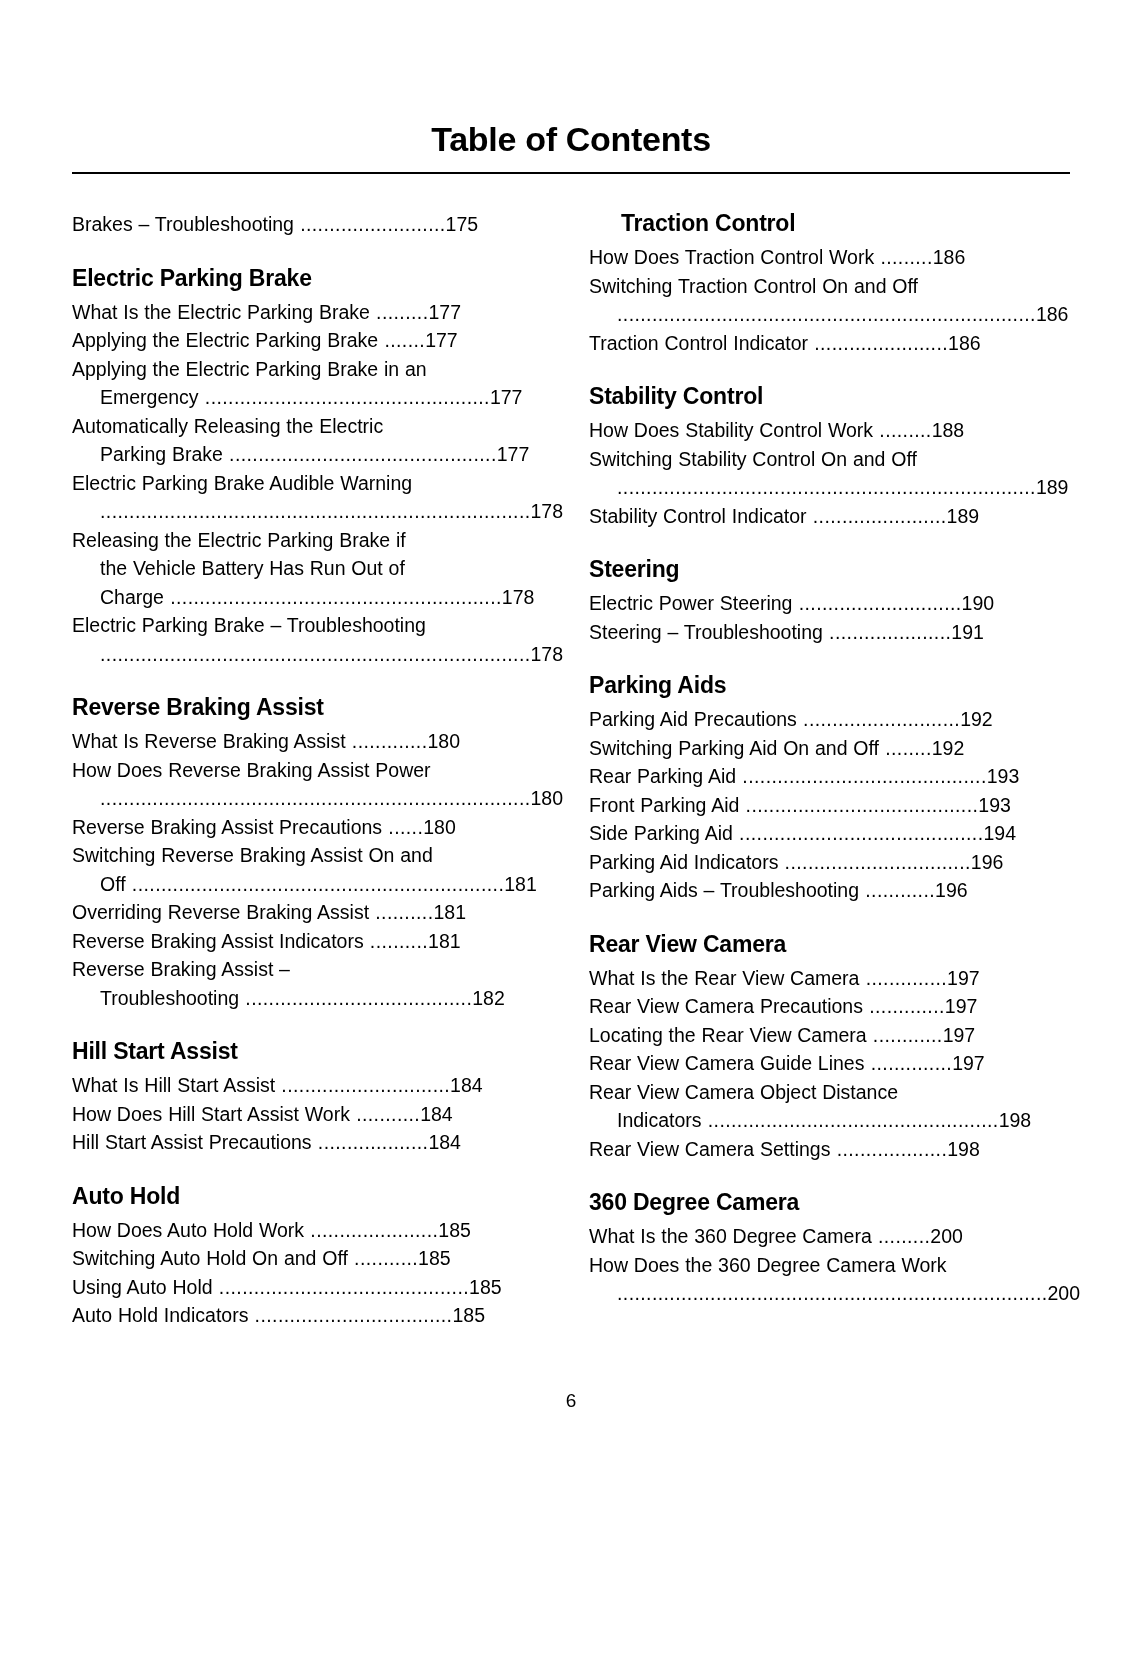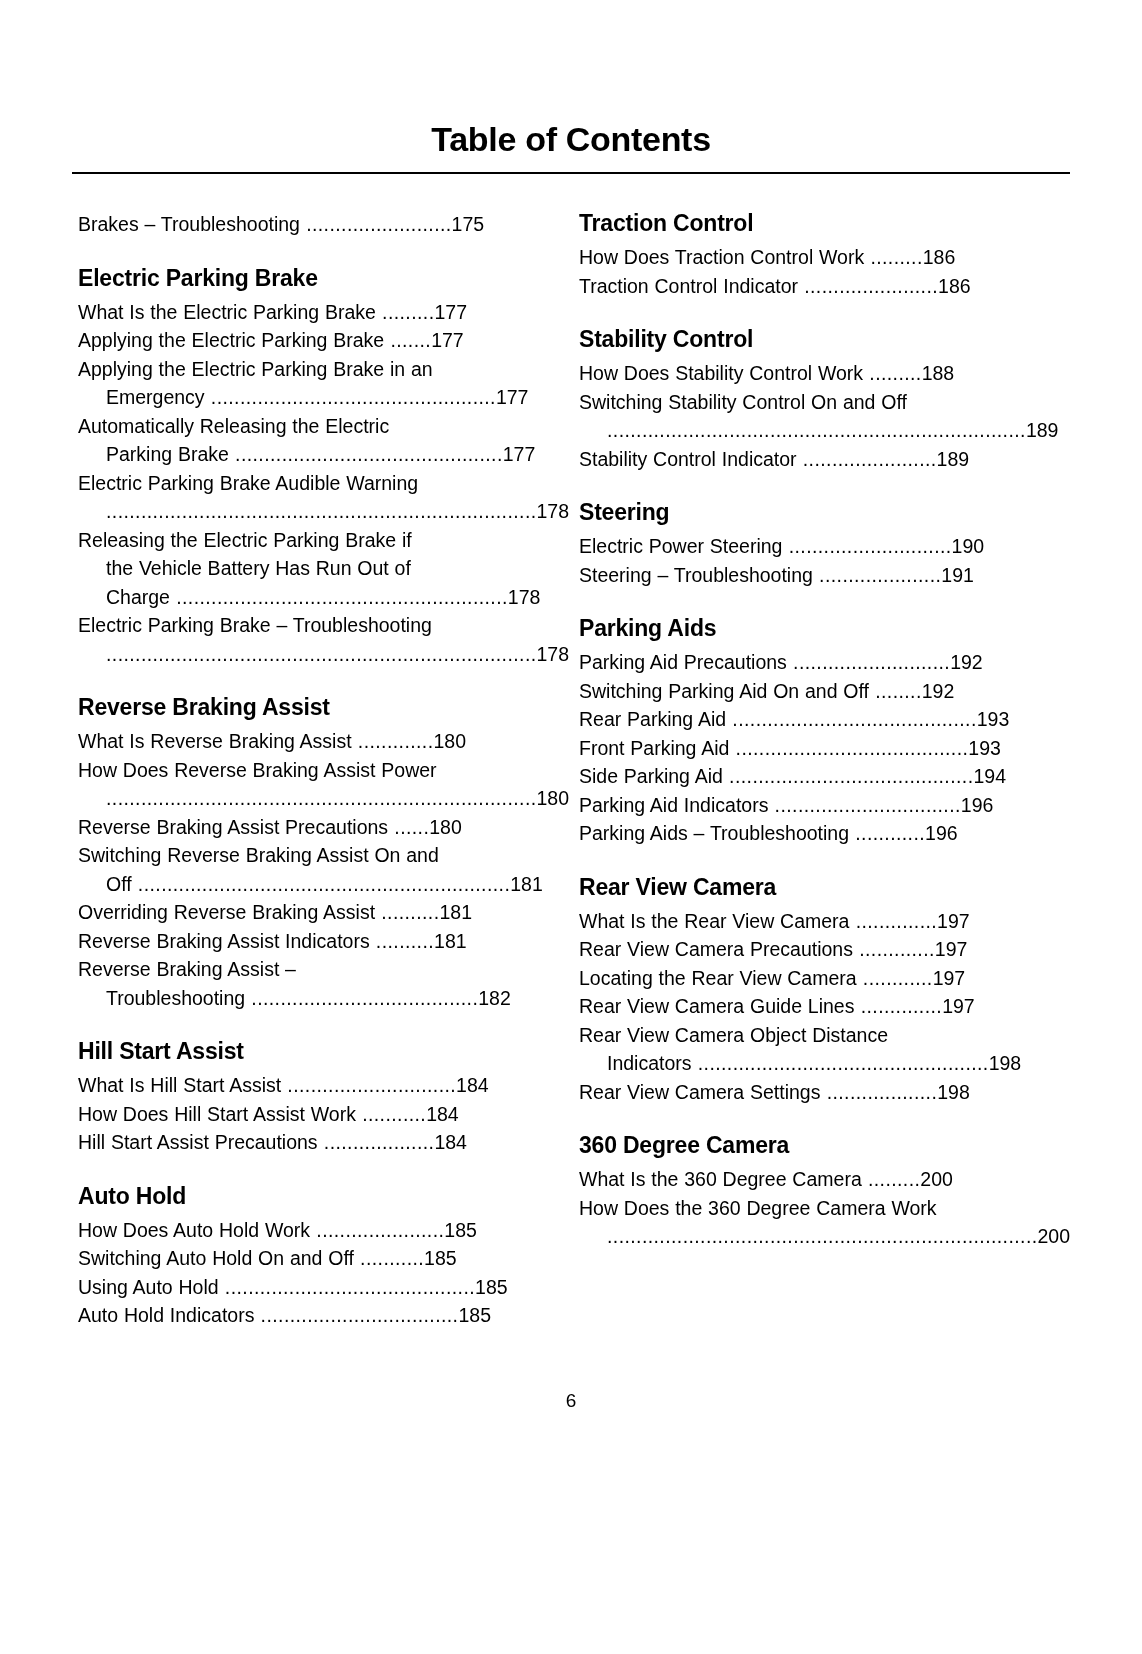--- a/index.html
+++ b/index.html
@@ -35,37 +35,38 @@
   .rule {
     position: absolute;
     left: 72px;
     top: 172px;
     width: 998px;
     height: 2px;
     background: #000000;
   }
   .columns {
     position: absolute;
-    left: 78px;
+    left: 72px;
     top: 210px;
     width: 990px;
     display: flex;
-    gap: 28px;
+    gap: 44px;
   }
   .col {
     width: 473px;
   }
   .sec-head {
     font-size: 23px;
     font-weight: bold;
     letter-spacing: -0.2px;
     margin: 26px 0 6px 0;
   }
   .col > .sec-head:first-child {
     margin-top: 0;
+    margin-left: 32px;
   }
   .entry {
     font-size: 19.5px;
     line-height: 28.5px;
     margin: 0 0 0 0;
     position: relative;
     word-spacing: 0.4px;
   }
   .entry .leader {
     letter-spacing: 0.4px;
@@ -116,20 +117,21 @@
         <div class="entry"><span>Hill Start Assist Precautions</span><span class="leader"> ...................</span><span>184</span></div>
         <div class="sec-head">Auto Hold</div>
         <div class="entry"><span>How Does Auto Hold Work</span><span class="leader"> ......................</span><span>185</span></div>
         <div class="entry"><span>Switching Auto Hold On and Off</span><span class="leader"> ...........</span><span>185</span></div>
         <div class="entry"><span>Using Auto Hold</span><span class="leader"> ...........................................</span><span>185</span></div>
         <div class="entry"><span>Auto Hold Indicators</span><span class="leader"> ..................................</span><span>185</span></div>
       </div>
     <div class="col" id="col-1">
         <div class="sec-head">Traction Control</div>
         <div class="entry"><span>How Does Traction Control Work</span><span class="leader"> .........</span><span>186</span></div>
+        <div class="entry"><span>Switching Traction Control On and Off</span><span class="wrap"><span></span><span class="leader"> ........................................................................</span><span>186</span></span></div>
         <div class="entry"><span>Traction Control Indicator</span><span class="leader"> .......................</span><span>186</span></div>
         <div class="sec-head">Stability Control</div>
         <div class="entry"><span>How Does Stability Control Work</span><span class="leader"> .........</span><span>188</span></div>
         <div class="entry"><span>Switching Stability Control On and Off</span><span class="wrap"><span></span><span class="leader"> ........................................................................</span><span>189</span></span></div>
         <div class="entry"><span>Stability Control Indicator</span><span class="leader"> .......................</span><span>189</span></div>
         <div class="sec-head">Steering</div>
         <div class="entry"><span>Electric Power Steering</span><span class="leader"> ............................</span><span>190</span></div>
         <div class="entry"><span>Steering – Troubleshooting</span><span class="leader"> .....................</span><span>191</span></div>
         <div class="sec-head">Parking Aids</div>
         <div class="entry"><span>Parking Aid Precautions</span><span class="leader"> ...........................</span><span>192</span></div>

